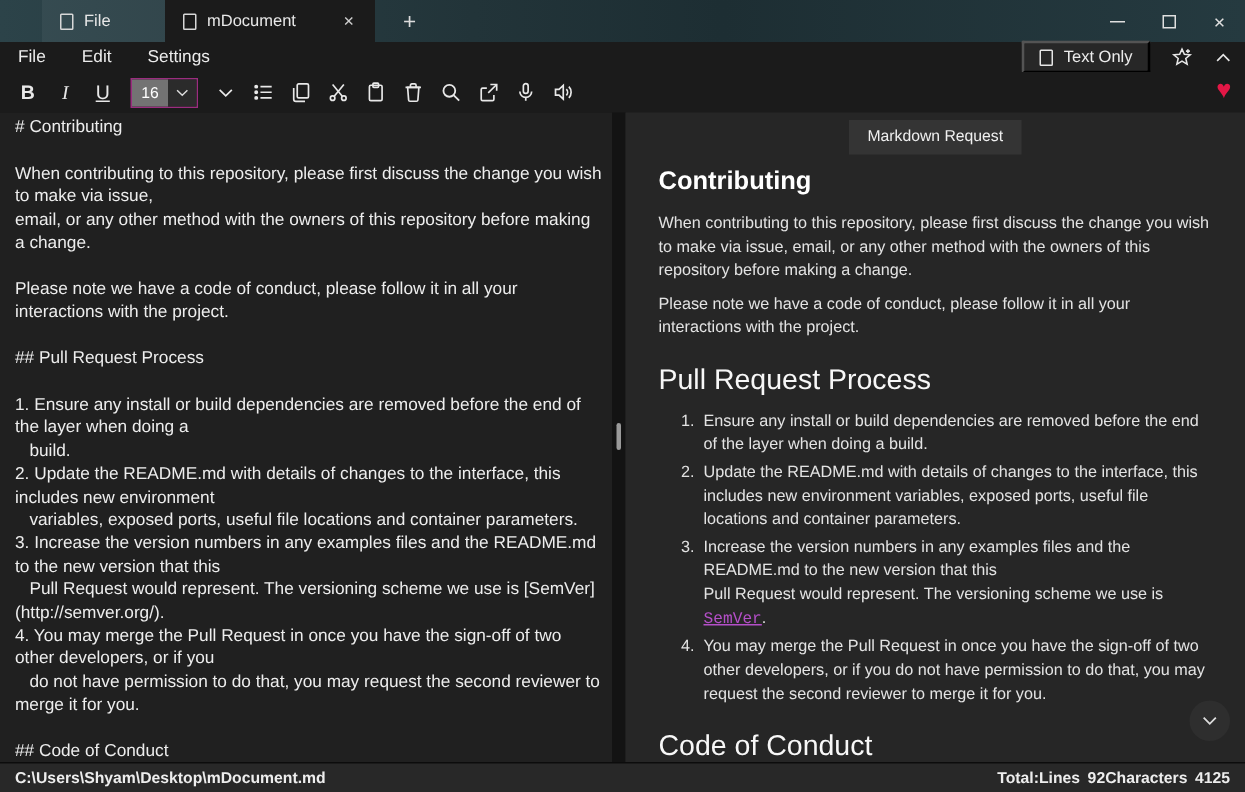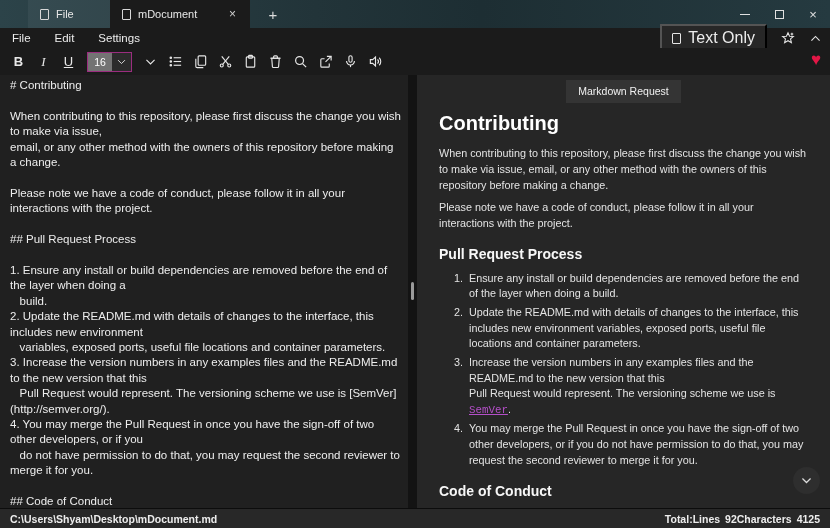--- a/index.html
+++ b/index.html
@@ -21,21 +21,21 @@
   .wincontrols { display:flex; align-items:stretch; }
   .winbtn { width:34px; display:flex; align-items:center; justify-content:center; color:#e0e0e0; }
   .min-glyph { width:10px; height:1px; background:#e0e0e0; display:block; }
   .max-glyph { width:9px; height:9px; border:1px solid #e0e0e0; display:block; }
   .close-glyph { font-size:13px; line-height:1; }
 
   
   .menurow { height:20px; flex:0 0 20px; background:#1b1b1b; display:flex; align-items:center; padding:0 8px 0 12px; color:#ececec; font-size:11.5px; }
   .menu-item { margin-right:24px; }
   .menu-spacer { flex:1; }
-  .textonly-btn { display:flex; align-items:center; gap:7px; background:#272727; padding:3px 10px; border-radius:1px; font-size:16px; }
+  .textonly-btn { display:flex; align-items:center; gap:7px; background:#272727; padding:3px 10px; border-radius:1px; font-size:11px; }
   .checkbox-sq { width:9px; height:11px; border:1px solid #e6e6e6; border-radius:1px; display:block; }
   .menu-icon-btn { margin-left:14px; display:flex; align-items:center; color:#e6e6e6; }
 
   
   .toolbar { height:27px; flex:0 0 27px; background:#1b1b1b; display:flex; align-items:center; padding:0 6px; color:#e8e8e8; position:relative; }
   .tb-btn { width:25px; height:24px; display:flex; align-items:center; justify-content:center; color:#e8e8e8; background:none; border:none; }
   .tb-bold { font-weight:bold; font-size:13px; }
   .tb-italic { font-style:italic; font-family:"Liberation Serif",serif; font-size:13px; }
   .tb-underline { text-decoration:underline; font-size:13px; }
   .fontsize-box { display:flex; align-items:stretch; height:20px; border:1px solid #9b2d7f; margin:0 6px; }
@@ -46,22 +46,22 @@
 
   
   .content { flex:1; display:flex; min-height:0; }
   .editor { width:408px; flex:0 0 408px; background:#202020; color:#ededed; padding:3px 6px 0 10px;
             font-size:11.5px; line-height:15.4px; white-space:pre-wrap; overflow:hidden; }
   .divider { width:9px; flex:0 0 9px; background:#131313; position:relative; }
   .scroll-thumb { position:absolute; left:3px; top:207px; width:3px; height:18px; background:#9a9a9a; border-radius:2px; }
   .preview { flex:1; background:#262626; color:#e3e3e3; padding:5px 22px 0 22px; overflow:hidden; position:relative; font-size:10.8px; line-height:1.45; }
   .pv-badge-row { display:flex; justify-content:center; margin-bottom:4px; }
   .pv-badge { background:#343434; color:#f0f0f0; font-size:10.5px; padding:4px 12px; }
-  .pv-h1 { color:#fff; font-size:20px; font-weight:bold; margin:6px 0 8px; }
-  .pv-h2 { color:#f7f7f7; font-size:14px; font-weight:bold; margin:13px 0 6px; }
+  .pv-h1 { color:#fff; font-size:17px; font-weight:bold; margin:6px 0 8px; }
+  .pv-h2 { color:#f7f7f7; font-size:19px; font-weight:normal; margin:13px 0 6px; }
   .pv-h3 { color:#fff; font-size:11.5px; font-weight:bold; margin:11px 0 5px; }
   .pv-p { margin:0 0 7px; }
   .pv-ol { margin:2px 0 6px; padding-left:27px; }
   .pv-ol li { margin-bottom:3px; padding-left:3px; }
   .prewrap { white-space:pre-line; }
   .pv-link { color:#b44fc8; text-decoration:underline;font-family:Liberation Mono, monospace; }
   .scrolldown-btn { position:absolute; right:10px; bottom:14px; width:27px; height:27px; border-radius:50%;
                     background:#2e2e2e; display:flex; align-items:center; justify-content:center; color:#dcdcdc; border:none; }
 
   

